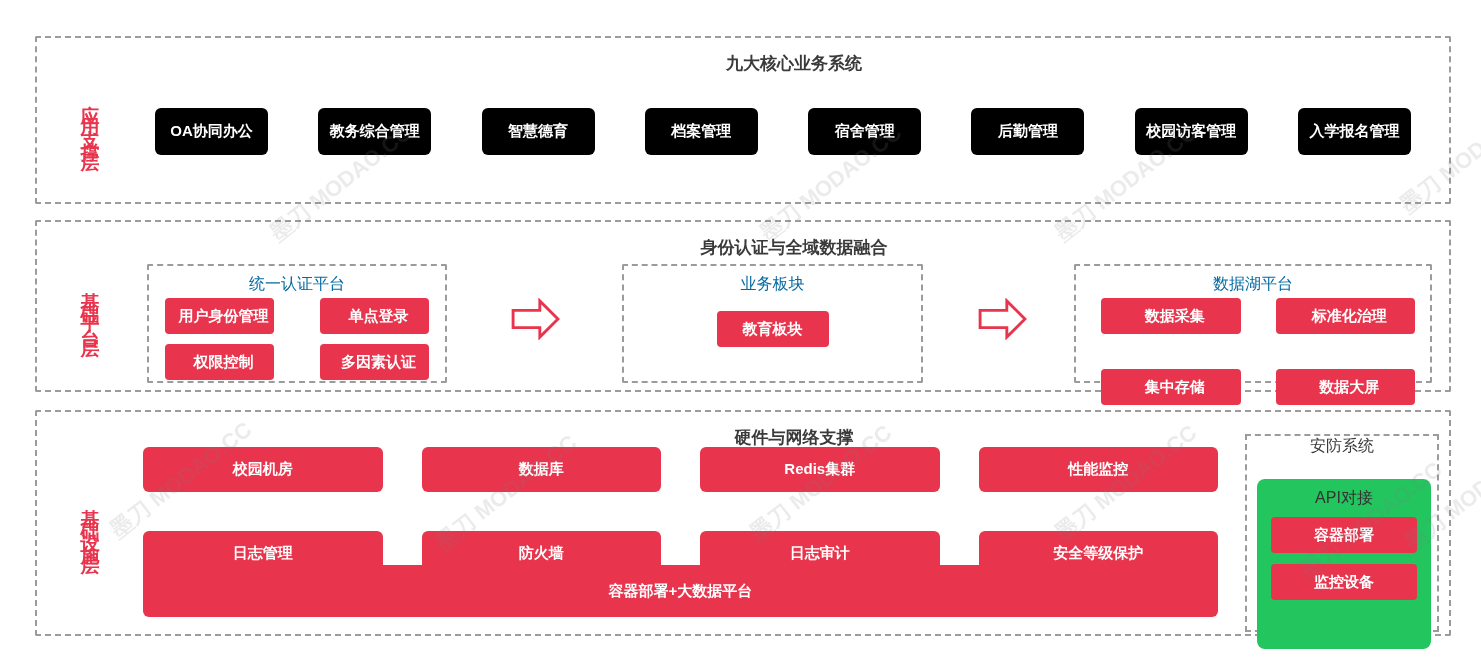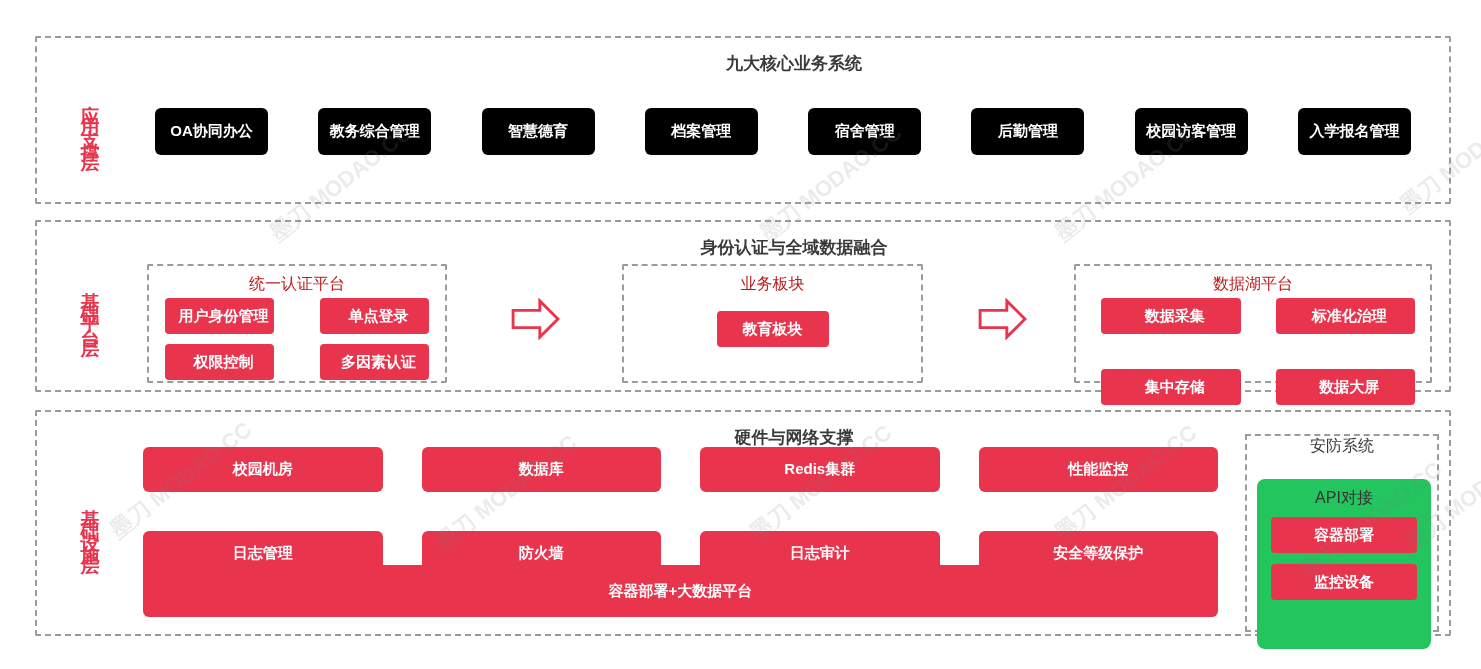--- a/index.html
+++ b/index.html
@@ -26,21 +26,21 @@
   .orange{background:#000000;}
   .red{background:#E8344C;}
 
   
   .l1-row{position:absolute;left:118px;top:70px;width:1256px;
           display:flex;justify-content:space-between;}
   .l1-btn{width:113px;height:47px;font-size:15px;border-radius:6px;}
 
   
   .group{position:absolute;border:2px dashed #9b9b9b;border-radius:2px;box-sizing:border-box;}
-  .group-title{text-align:center;font-size:16px;color:#b91c1c;margin-top:8px;}
+  .group-title{text-align:center;font-size:16px;color:#0369a1;margin-top:8px;}
   .g1{left:110px;top:42px;width:300px;height:119px;}
   .g1 .grid{position:absolute;left:16px;right:16px;top:32px;
             display:grid;grid-template-columns:1fr 1fr;column-gap:46px;row-gap:10px;}
   .g2{left:585px;top:42px;width:301px;height:119px;}
   .g2 .btn{position:absolute;left:50%;transform:translateX(-50%);top:45px;
            width:112px;height:36px;font-size:15px;border-radius:4px;}
   .g3{left:1037px;top:42px;width:358px;height:119px;}
   .g3 .grid{position:absolute;left:25px;right:15px;top:32px;
             display:grid;grid-template-columns:1fr 1fr;column-gap:55px;row-gap:10px;gap:35px;}
   .g-btn{height:36px;font-size:15px;border-radius:4px;padding-left:8px;}

